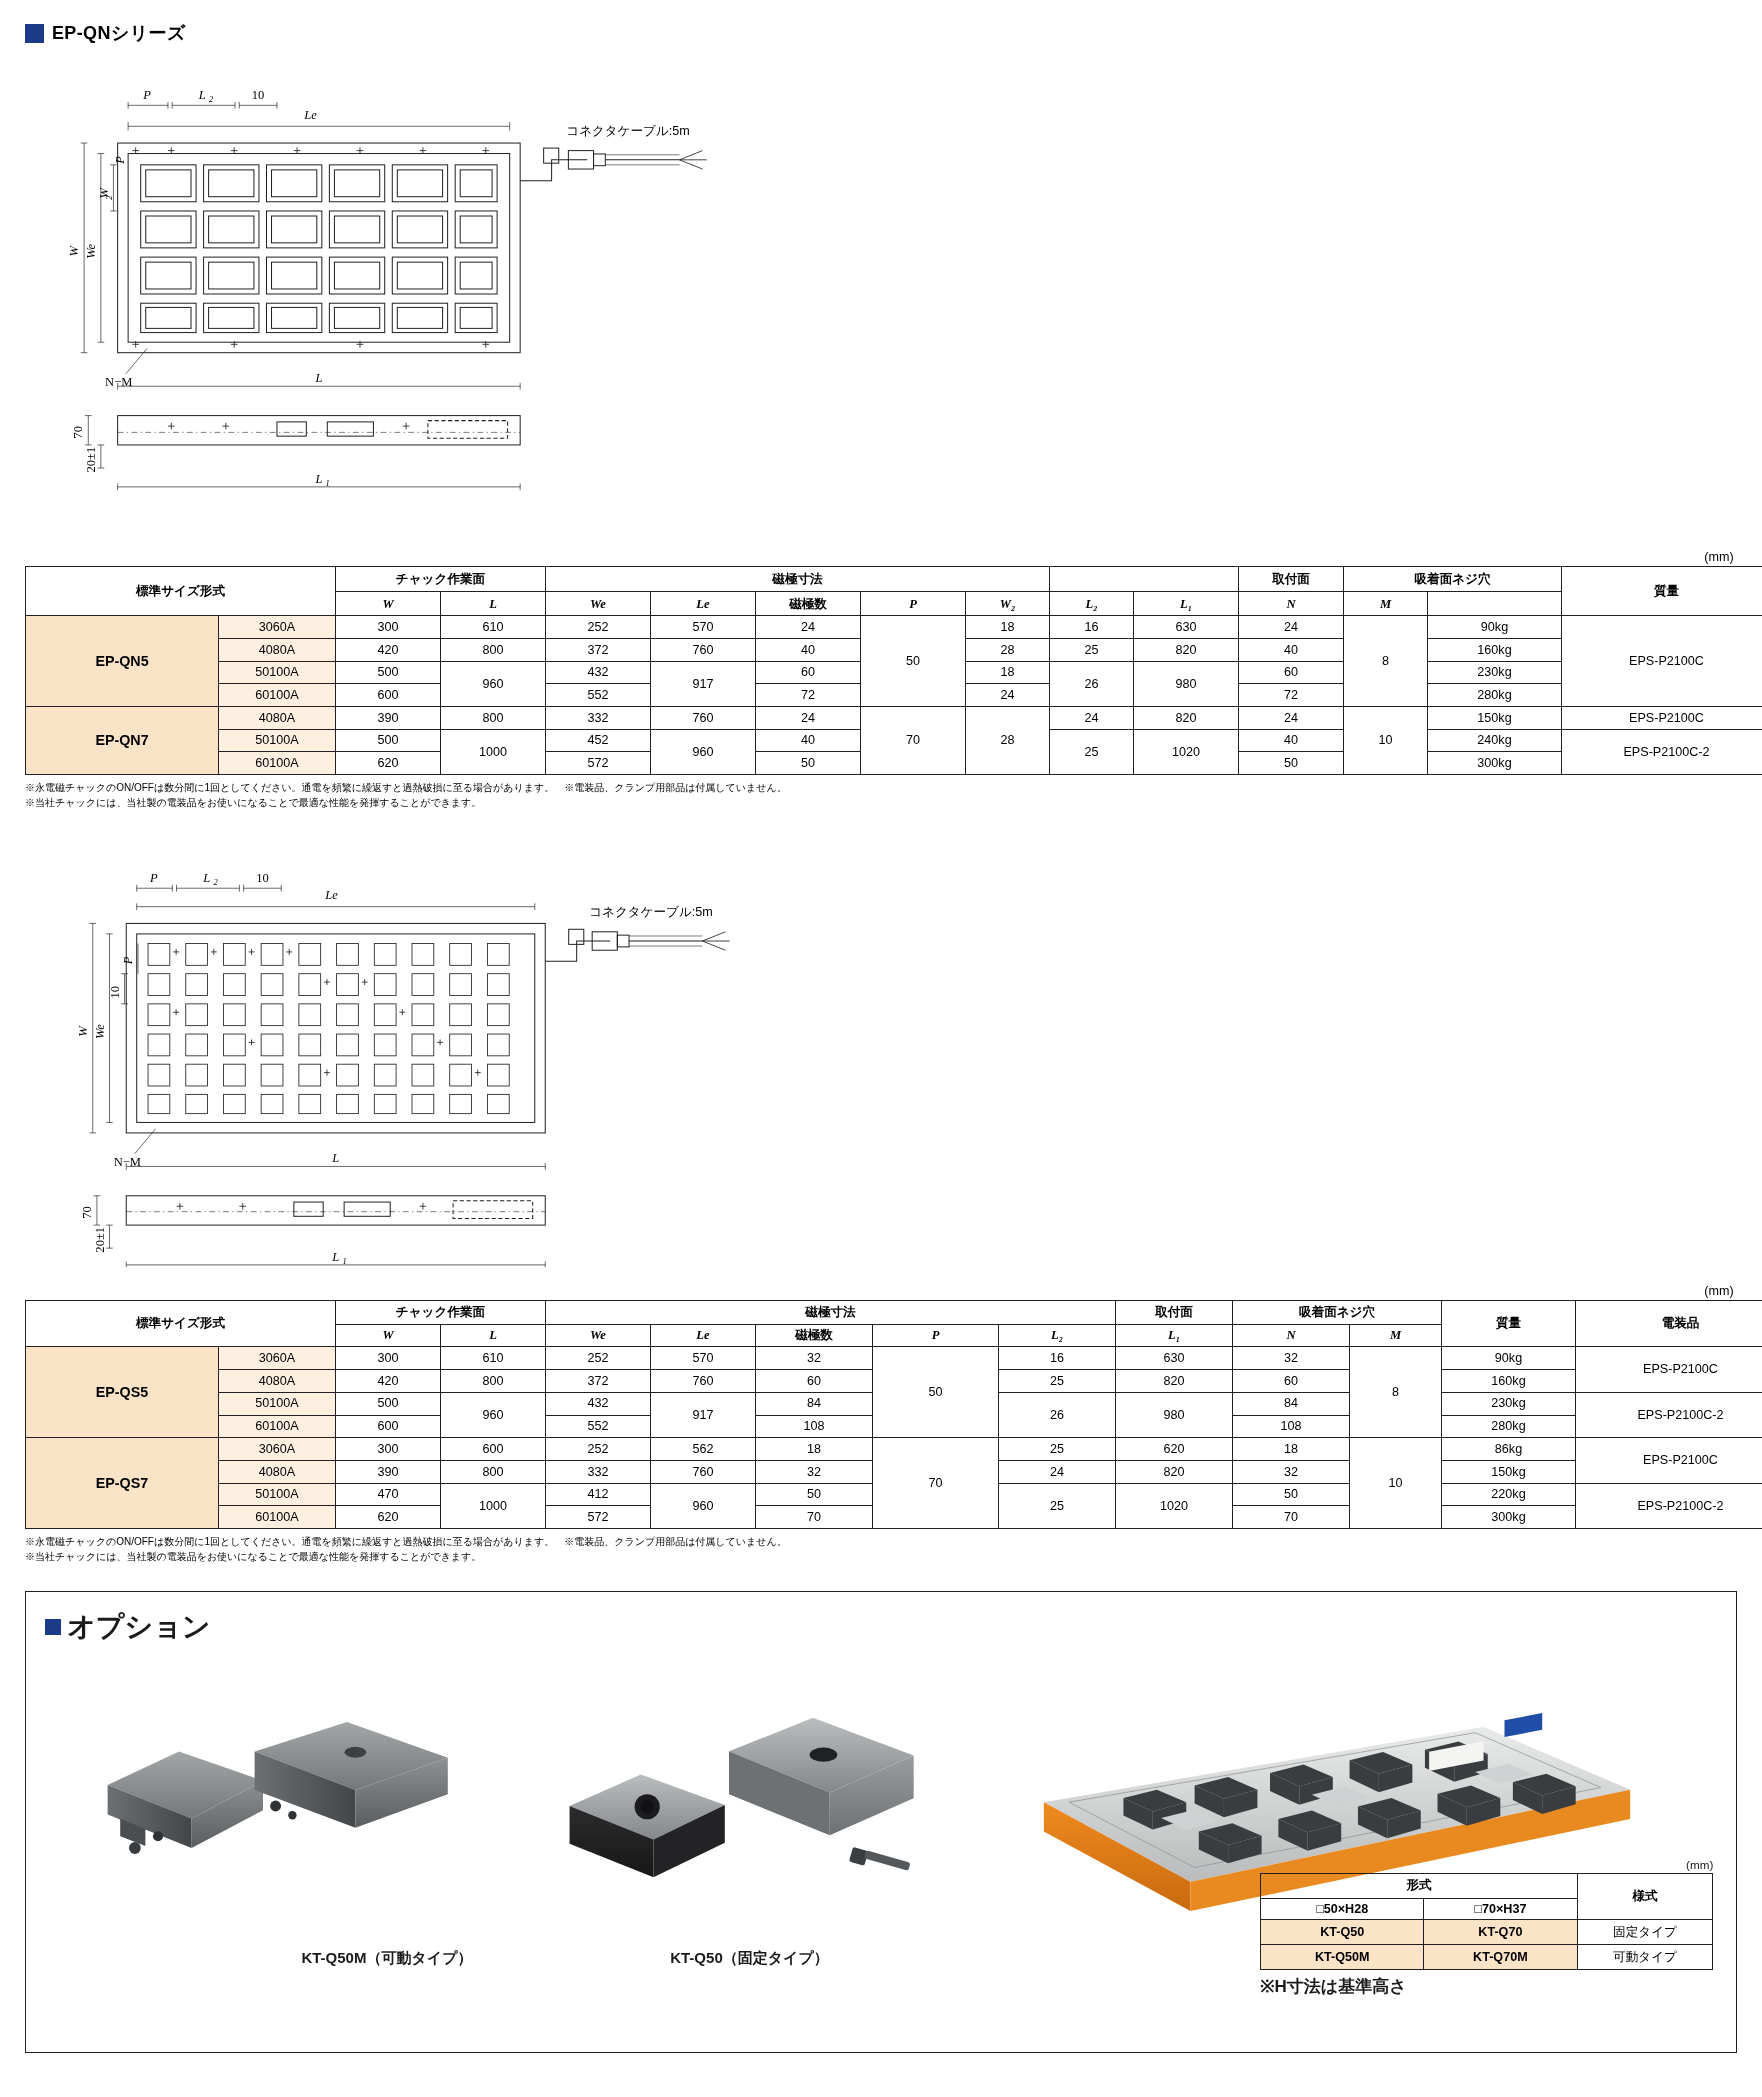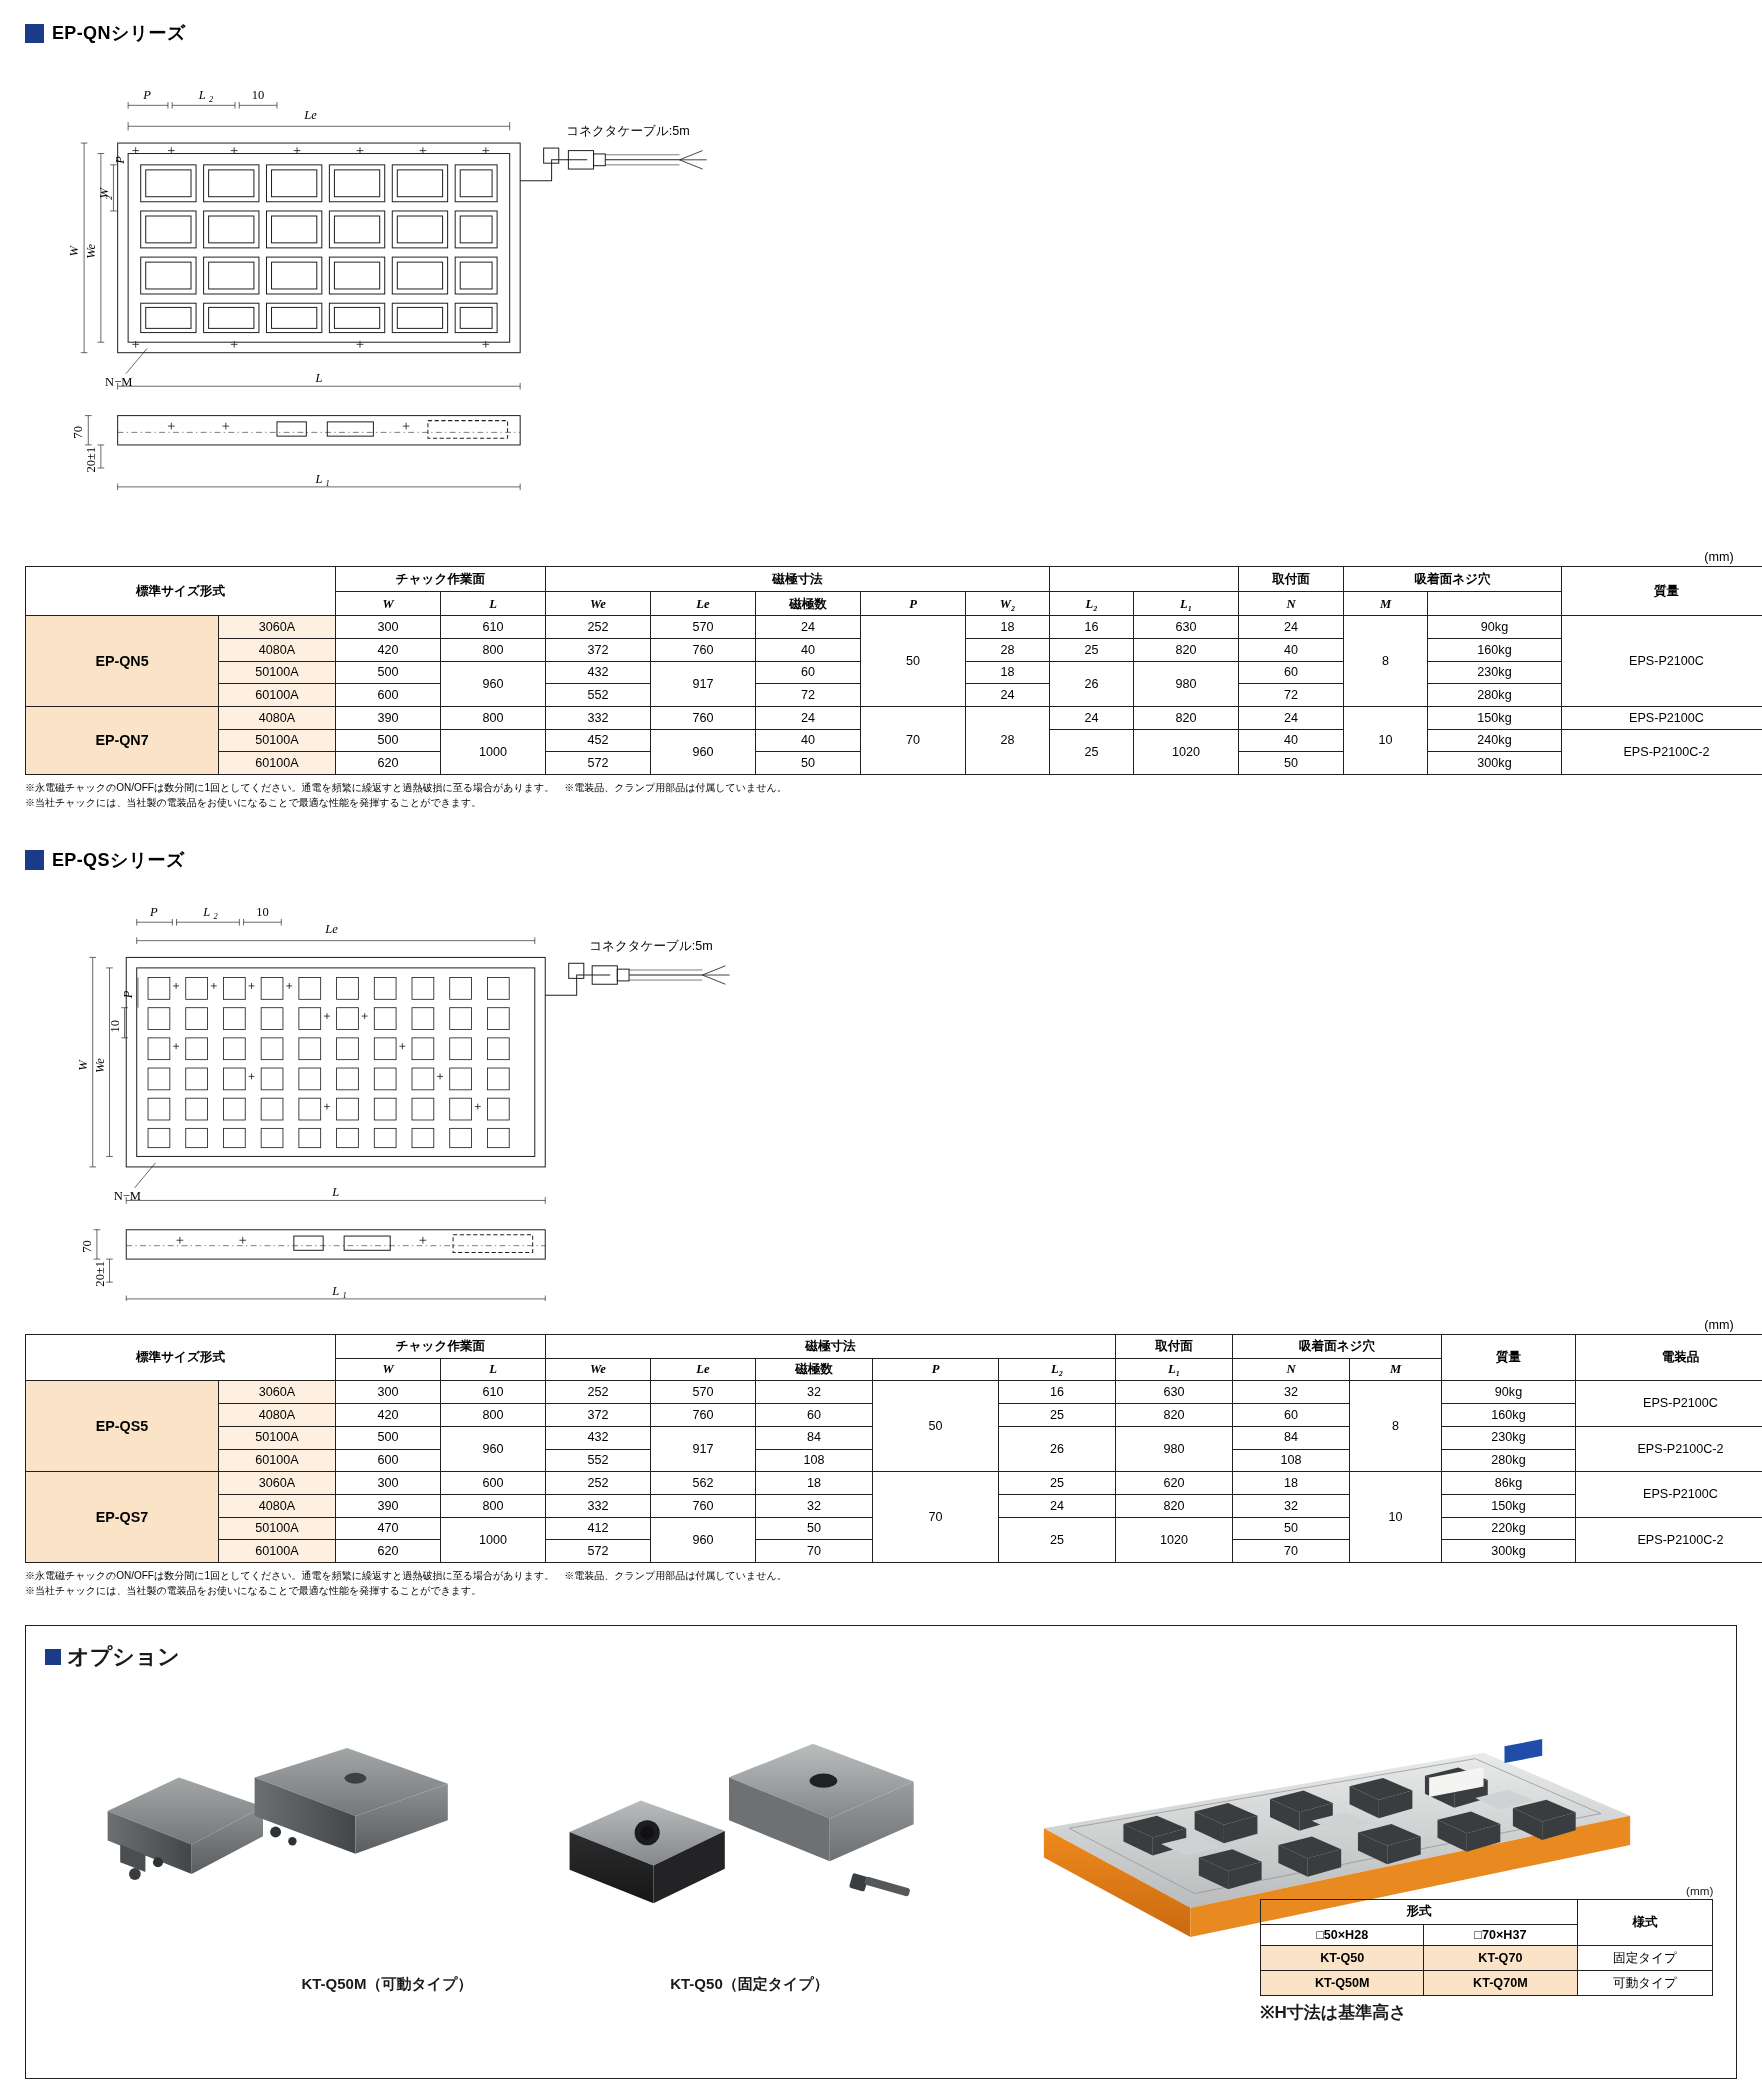--- a/index.html
+++ b/index.html
@@ -54,21 +54,21 @@
 
   
   .option-box {
     margin-top: 27px;
     border: 1.3px solid #231f20;
     padding: 16px 18.5px 18.5px 18.5px;
     position: relative;
   }
   .option-head { display:flex; align-items:center; gap:6.7px; margin-bottom:9.2px; }
   .option-head .sq { width:16px; height:16px; background:#1b3a87; }
-  .option-head .txt { font-size:22px; font-weight:bold; }
+  .option-head .txt { font-size:28px; font-weight:bold; }
   .option-sub { font-size:17px; margin: 0 0 8.4px 22px; letter-spacing:0.4px; }
 
   .option-body { position:relative; height: 378px; }
   .capt { position:absolute; font-size:15px; font-weight:bold; text-align:center; }
 
   
   .opt-table-wrap { position:absolute; right:4.2px; bottom:35px; width:453px; }
   .opt-mm { text-align:right; font-size:11.7px; margin-bottom:1.7px; }
   table.opt {
     border-collapse:collapse; width:100%; font-size:12.6px; table-layout:fixed;
@@ -377,24 +377,20 @@
       </table>
 
     <div class="footnotes">
       <div>※永電磁チャックのON/OFFは数分間に1回としてください。通電を頻繁に繰返すと過熱破損に至る場合があります。　※電装品、クランプ用部品は付属していません。</div>
       <div>※当社チャックには、当社製の電装品をお使いになることで最適な性能を発揮することができます。</div>
     </div>
   </div>
 
   <div style="margin-top:38px">
 
-    <div class="sec-head">
-      <span class="sq"></span>
-      <span class="txt">EP-QSシリーズ</span>
-    </div>
 
     <div class="drawing">
       <svg width="797" height="419" viewBox="0 0 1900 1000" xmlns="http://www.w3.org/2000/svg">
         <g stroke="#231f20" fill="none" stroke-width="2.4">
           <rect x="200" y="180" width="1000" height="500"></rect>
           <rect x="225" y="205" width="950" height="450"></rect>
 
           <g stroke-width="2">
 
             <g>

